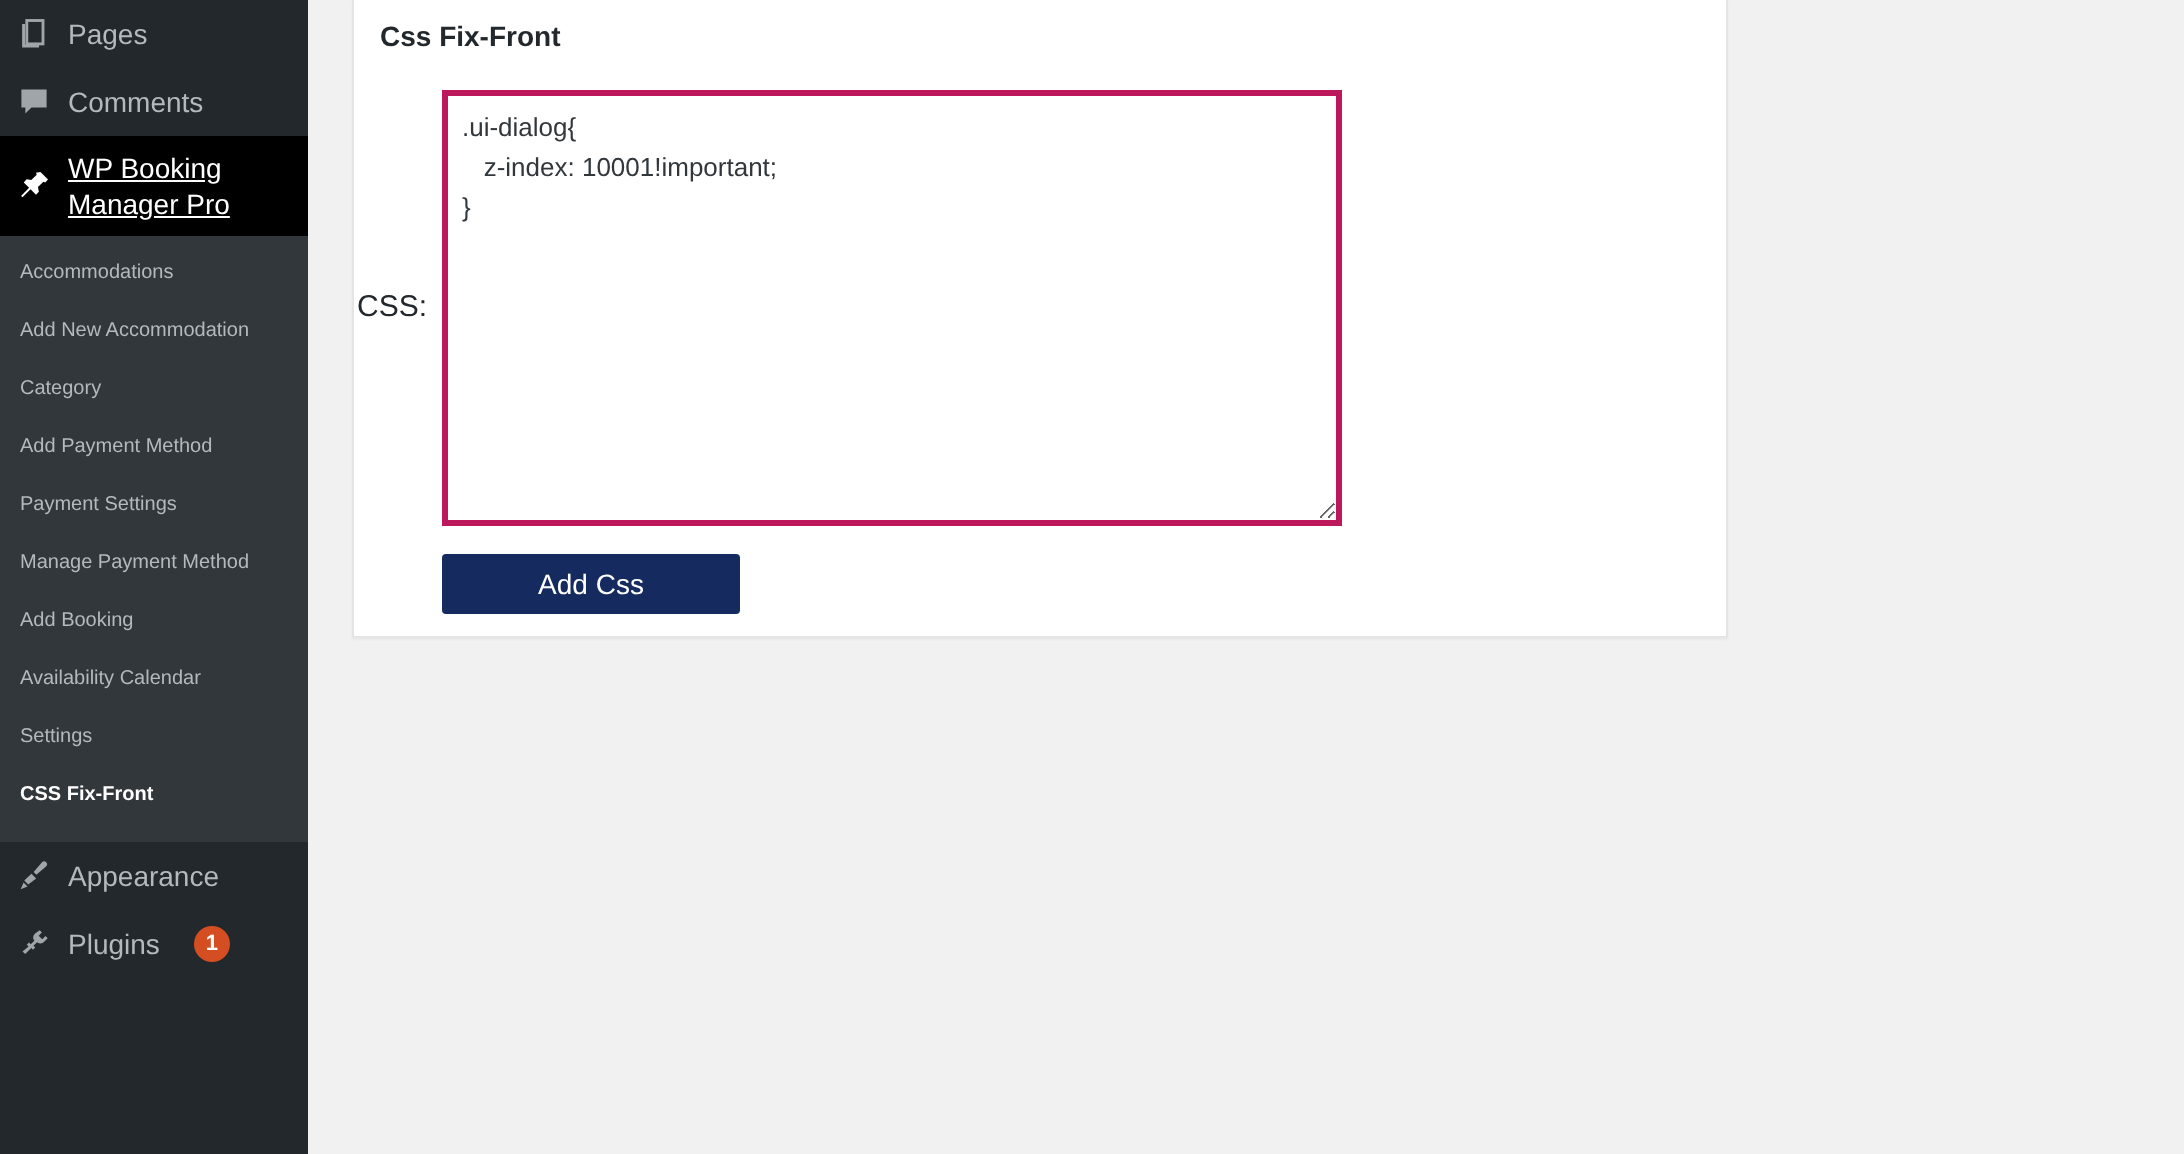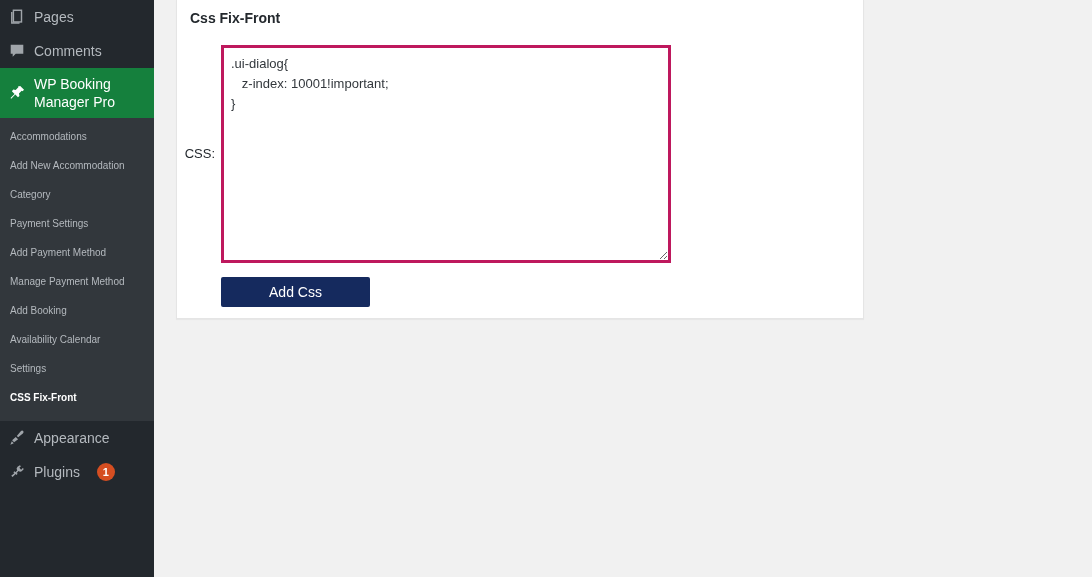--- a/index.html
+++ b/index.html
@@ -32,23 +32,24 @@
     cursor: pointer;
   }
   .menu-top .mi-icon {
     width: 34px; min-width: 34px;
     display: flex; align-items: center; justify-content: center;
     color: #a0a5aa;
   }
   .menu-top .mi-label { padding-right: 10px; }
 
   .menu-top.current {
-    background: #15803d;
+    background: #000000;
     color: #fff;
     font-weight: 400;
+    text-decoration: underline;
   }
   .menu-top.current .mi-icon { color: #fff; }
 
   .badge {
     display: inline-flex; align-items: center; justify-content: center;
     min-width: 18px; height: 18px;
     padding: 0 5px;
     margin-left: 7px;
     border-radius: 10px;
     background: #d54e21;
@@ -111,22 +112,22 @@
   .form-row {
     display: flex;
     align-items: center;
     padding: 18px 0 0 0;
   }
   .form-label {
     width: 44px;
     min-width: 44px;
     margin-left: 0;
     padding-right: 6px;
-    text-align: right;
-    font-size: 13px;
+    text-align: center;
+    font-size: 15px;
     color: #23282d;
     line-height: 16px;
   }
   .css-textarea {
     width: 450px;
     height: 218px;
     padding: 6px 8px 6px 7px;
     border: 3px solid #be185d;
     background: #fff;
     color: #32373c;
@@ -190,22 +191,22 @@
         </svg>
       </span>
       <span class="mi-label">WP Booking Manager Pro</span>
 
     </div>
 
     <div class="submenu">
       <div class="submenu-item">Accommodations</div>
       <div class="submenu-item">Add New Accommodation</div>
       <div class="submenu-item">Category</div>
+      <div class="submenu-item">Add Payment Method</div>
       <div class="submenu-item">Payment Settings</div>
-      <div class="submenu-item">Add Payment Method</div>
       <div class="submenu-item">Manage Payment Method</div>
       <div class="submenu-item">Add Booking</div>
       <div class="submenu-item">Availability Calendar</div>
       <div class="submenu-item">Settings</div>
       <div class="submenu-item current">CSS Fix-Front</div>
     </div>
 
     <div class="menu-sep"></div>
 
     <div class="menu-top">

